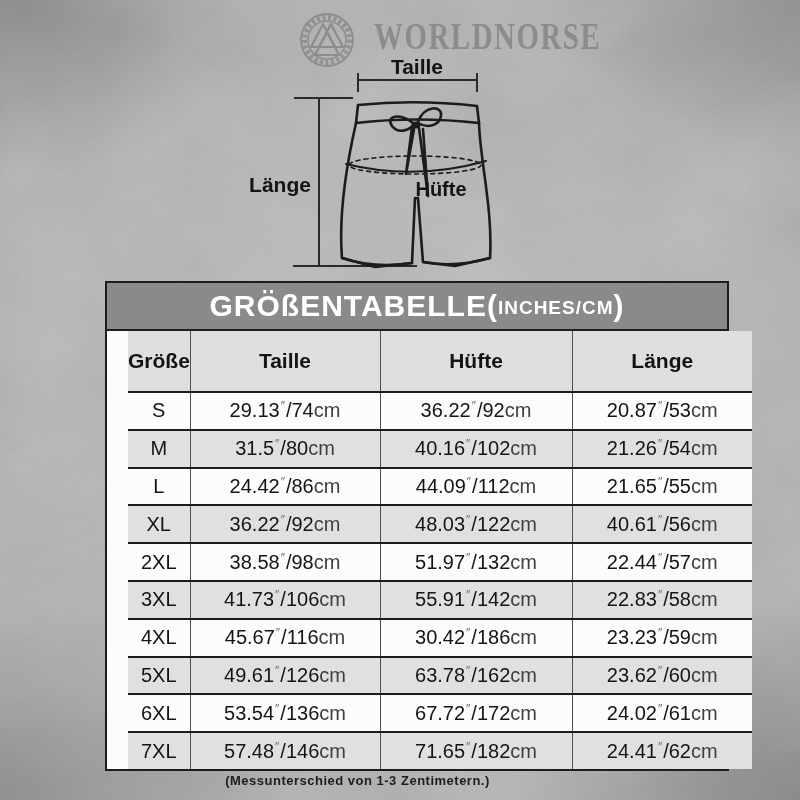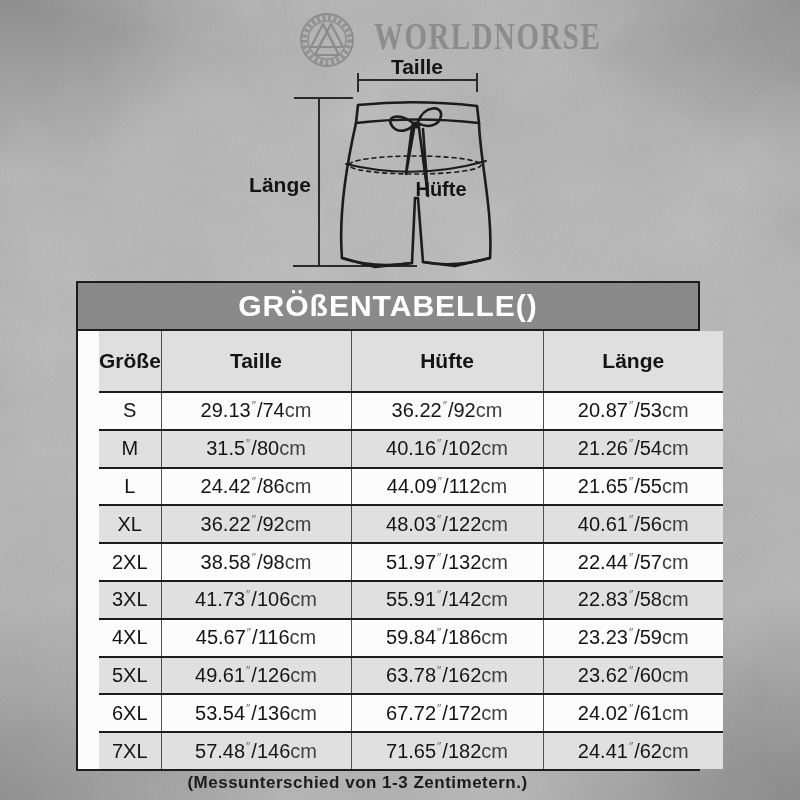--- a/index.html
+++ b/index.html
@@ -25,21 +25,21 @@
     position:absolute;left:374px;top:14px;
     font-family:"Liberation Serif", serif;font-weight:bold;font-size:37px;
     letter-spacing:2px;color:#8c8c8c;
     transform:scale(0.78,1.02);transform-origin:left top;white-space:nowrap;
   }
   
   .diagram{position:absolute;left:250px;top:50px;width:310px;height:230px;}
   .diagram text{font-family:"Liberation Sans", sans-serif;font-weight:bold;fill:#141414;}
   
   .table-wrap{
-    position:absolute;left:76px;top:281px;width:624px;box-sizing:border-box;
+    position:absolute;left:105px;top:281px;width:624px;box-sizing:border-box;
     border:2px solid #1c1c1c;background:#fcfcfc;
   }
   .title-bar{
     height:48px;background:#8a8a8a;border-bottom:2px solid #1c1c1c;
     display:flex;align-items:center;justify-content:center;
     color:#ffffff;font-weight:bold;box-sizing:border-box;
   }
   .t-big{font-size:30px;letter-spacing:1px;}
   .t-small{font-size:19px;letter-spacing:1px;padding-top:4px;}
   table{border-collapse:collapse;table-layout:fixed;width:100%;margin-left:21px;}
@@ -54,21 +54,21 @@
   }
   tbody td{height:35.8px;font-size:20px;color:#141414;border-bottom:2px solid #1c1c1c;}
   tbody tr:last-child td{border-bottom:none;}
   tbody tr:nth-child(odd) td{background:#fcfcfc;}
   tbody tr:nth-child(even) td{background:#e0e0e0;}
   .mark{font-size:12px;color:#6f6f6f;vertical-align:7px;margin:0 1px;}
   .unit{color:#404040;}
   
   .note{
     position:absolute;left:0;top:773px;width:715px;text-align:center;
-    font-size:17px;font-weight:bold;color:#1c1c1c;letter-spacing:0.5px;
+    font-size:13px;font-weight:bold;color:#1c1c1c;letter-spacing:0.5px;
   }
 </style>
 </head>
 <body>
 
 <svg class="bg-noise" width="800" height="800" aria-hidden="true">
   <filter id="cloud">
       <feTurbulence type="fractalNoise" baseFrequency="0.009 0.011" numOctaves="4" seed="3"></feTurbulence>
       <feColorMatrix type="saturate" values="0"></feColorMatrix>
     </filter>
@@ -128,20 +128,21 @@
 
   <text x="167" y="24" font-size="21" text-anchor="middle">Taille</text>
   <text x="30" y="142" font-size="21" text-anchor="middle">Länge</text>
   <text x="191" y="146" font-size="20" text-anchor="middle">Hüfte</text>
 </svg>
 
 <div class="table-wrap">
   <div class="title-bar">
     <span class="t-big">GRÖßENTABELLE</span>
       <span class="t-big">(</span>
+      <span class="t-small">INCHES/CM</span>
       <span class="t-big">)</span>
   </div>
   <table>
     <colgroup>
         <col style="width:62px">
         <col style="width:190px">
         <col style="width:192px">
         <col style="width:180px">
       </colgroup>
     <thead>
@@ -185,21 +186,21 @@
   </tr>
         <tr>
     <td>3XL</td>
     <td><span>41.73</span><span class="mark">″</span><span>/</span><span>106</span><span class="unit">cm</span></td>
     <td><span>55.91</span><span class="mark">″</span><span>/</span><span>142</span><span class="unit">cm</span></td>
     <td><span>22.83</span><span class="mark">″</span><span>/</span><span>58</span><span class="unit">cm</span></td>
   </tr>
         <tr>
     <td>4XL</td>
     <td><span>45.67</span><span class="mark">″</span><span>/</span><span>116</span><span class="unit">cm</span></td>
-    <td><span>59.84</span><span class="mark">″</span><span>/</span><span>186</span><span class="unit">cm</span></td>
+    <td><span>30.42</span><span class="mark">″</span><span>/</span><span>186</span><span class="unit">cm</span></td>
     <td><span>23.23</span><span class="mark">″</span><span>/</span><span>59</span><span class="unit">cm</span></td>
   </tr>
         <tr>
     <td>5XL</td>
     <td><span>49.61</span><span class="mark">″</span><span>/</span><span>126</span><span class="unit">cm</span></td>
     <td><span>63.78</span><span class="mark">″</span><span>/</span><span>162</span><span class="unit">cm</span></td>
     <td><span>23.62</span><span class="mark">″</span><span>/</span><span>60</span><span class="unit">cm</span></td>
   </tr>
         <tr>
     <td>6XL</td>

